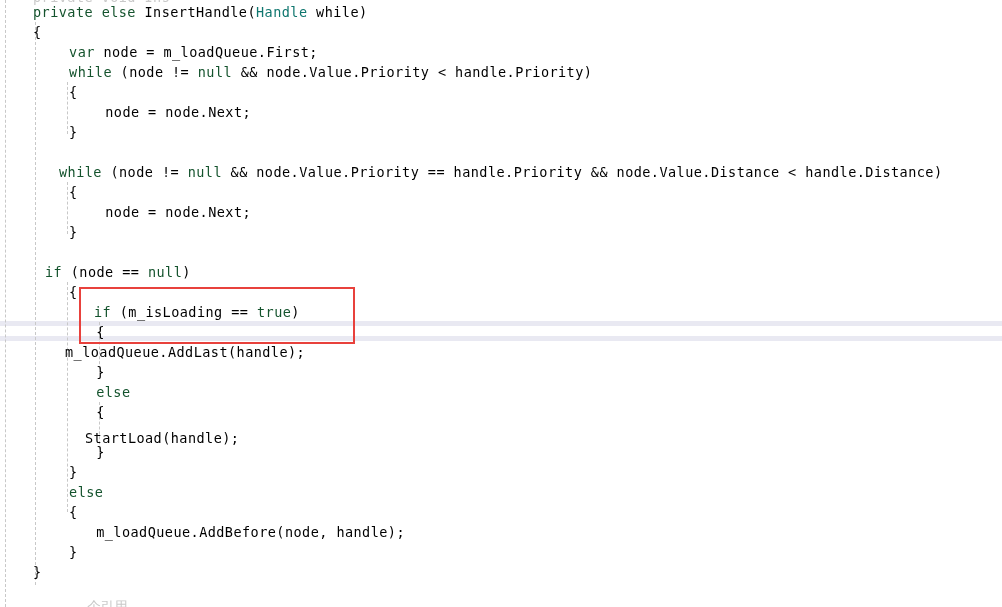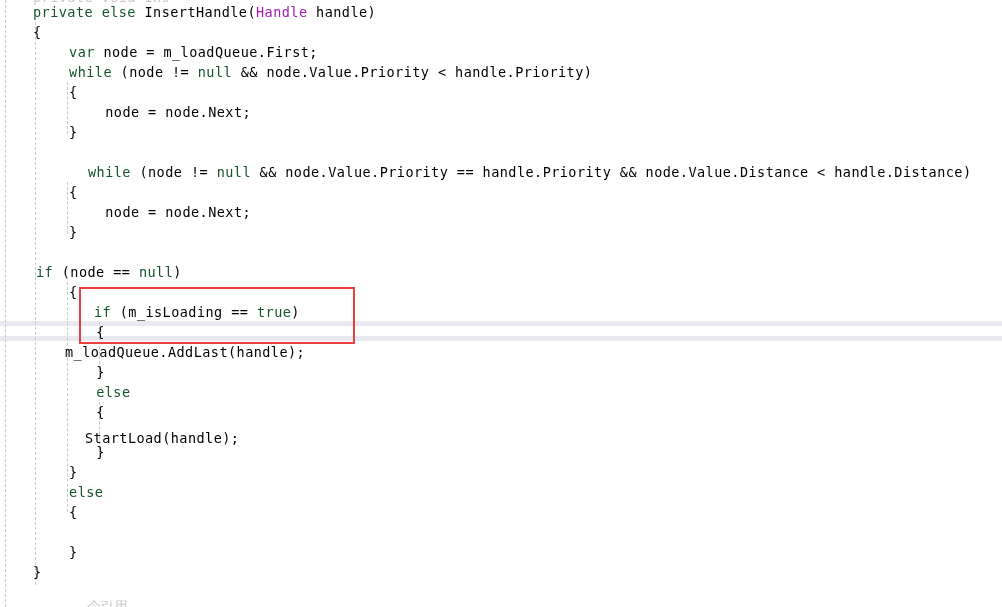--- a/index.html
+++ b/index.html
@@ -69,21 +69,21 @@
     left: 0;
     height: 20px;
     line-height: 20px;
     white-space: pre;
     font-family: "DejaVu Sans Mono", "Liberation Mono", monospace;
     font-size: 13.5px;
     letter-spacing: 0.45px;
     color: #000000;
   }
   .kw   { color: #14532d; }
-  .type { color: #a21caf; }
+  .type { color: #0f766e; }
   .ghost { color: #c9c9c9; }
   .cjk {
     font-family: "DejaVu Sans", "Liberation Sans", sans-serif;
     letter-spacing: 0;
   }
   .clip-top {
     clip-path: inset(13px 0 0 0);
   }
   .clip-bottom {
     clip-path: inset(0 0 8px 0);
@@ -102,46 +102,47 @@
       <div class="indent-guide" style="left: 35px; top: 22px; height: 563px;"></div>
       <div class="indent-guide" style="left: 67px; top: 82px; height: 52px;"></div>
       <div class="indent-guide" style="left: 67px; top: 182px; height: 52px;"></div>
       <div class="indent-guide" style="left: 67px; top: 282px; height: 230px;"></div>
       <div class="indent-guide" style="left: 99px; top: 322px; height: 52px;"></div>
       <div class="indent-guide" style="left: 99px; top: 402px; height: 52px;"></div>
     </div>
 
   <div id="code-layer">
       <div class="code-line clip-top" style="top: -13px; padding-left: 33px;"><span class="kw ghost">private void Ins</span></div>
-      <div class="code-line" style="top: 2px; padding-left: 33px;"><span class="kw">private</span><span> </span><span class="kw">else</span><span> InsertHandle(</span><span class="type">Handle</span><span> handle)</span></div>
+      <div class="code-line" style="top: 2px; padding-left: 33px;"><span class="kw">private</span><span> </span><span class="kw">else</span><span> InsertHandle(</span><span class="type">Handle</span><span> while)</span></div>
       <div class="code-line" style="top: 22px; padding-left: 33px;"><span>{</span></div>
       <div class="code-line" style="top: 62px; padding-left: 69.12px;"><span class="kw">while</span><span> (node != </span><span class="kw">null</span><span> &amp;&amp; node.Value.Priority &lt; handle.Priority)</span></div>
       <div class="code-line" style="top: 42px; padding-left: 69.12px;"><span class="kw">var</span><span> node = m_loadQueue.First;</span></div>
       <div class="code-line" style="top: 82px; padding-left: 69.12px;"><span>{</span></div>
       <div class="code-line" style="top: 102px; padding-left: 105.24px;"><span>node = node.Next;</span></div>
       <div class="code-line" style="top: 122px; padding-left: 69.12px;"><span>}</span></div>
       <div class="code-line" style="top: 142px;"></div>
-      <div class="code-line" style="top: 162px; padding-left: 88px;"><span class="kw">while</span><span> (node != </span><span class="kw">null</span><span> &amp;&amp; node.Value.Priority == handle.Priority &amp;&amp; node.Value.Distance &lt; handle.Distance)</span></div>
+      <div class="code-line" style="top: 162px; padding-left: 59px;"><span class="kw">while</span><span> (node != </span><span class="kw">null</span><span> &amp;&amp; node.Value.Priority == handle.Priority &amp;&amp; node.Value.Distance &lt; handle.Distance)</span></div>
       <div class="code-line" style="top: 182px; padding-left: 69.12px;"><span>{</span></div>
       <div class="code-line" style="top: 202px; padding-left: 105.24px;"><span>node = node.Next;</span></div>
       <div class="code-line" style="top: 222px; padding-left: 69.12px;"><span>}</span></div>
       <div class="code-line" style="top: 242px;"></div>
-      <div class="code-line" style="top: 262px; padding-left: 36px; text-align: center;"><span class="kw">if</span><span> (node == </span><span class="kw">null</span><span>)</span></div>
+      <div class="code-line" style="top: 262px; padding-left: 45px; text-align: center;"><span class="kw">if</span><span> (node == </span><span class="kw">null</span><span>)</span></div>
       <div class="code-line" style="top: 282px; padding-left: 69.12px;"><span>{</span></div>
       <div class="code-line" style="top: 302px; padding-left: 94px;"><span class="kw">if</span><span> (m_isLoading == </span><span class="kw">true</span><span>)</span></div>
       <div class="code-line" style="top: 322px; padding-left: 96.21px;"><span>{</span></div>
       <div class="code-line" style="top: 342px; padding-left: 65px;"><span>m_loadQueue.AddLast(handle);</span></div>
       <div class="code-line" style="top: 362px; padding-left: 96.21px;"><span>}</span></div>
       <div class="code-line" style="top: 382px; padding-left: 96.21px;"><span class="kw">else</span></div>
       <div class="code-line" style="top: 402px; padding-left: 96.21px;"><span>{</span></div>
       <div class="code-line" style="top: 428px; padding-left: 85px;"><span>StartLoad(handle);</span></div>
       <div class="code-line" style="top: 442px; padding-left: 96.21px;"><span>}</span></div>
       <div class="code-line" style="top: 462px; padding-left: 69.12px;"><span>}</span></div>
       <div class="code-line" style="top: 482px; padding-left: 69.12px;"><span class="kw">else</span></div>
       <div class="code-line" style="top: 502px; padding-left: 69.12px;"><span>{</span></div>
+      <div class="code-line" style="top: 522px; padding-left: 96.21px;"><span>m_loadQueue.AddBefore(node, handle);</span></div>
       <div class="code-line" style="top: 542px; padding-left: 69.12px;"><span>}</span></div>
       <div class="code-line" style="top: 562px; padding-left: 33px;"><span>}</span></div>
       <div class="code-line" style="top: 582px;"></div>
       <div class="code-line clip-bottom cjk" style="top: 596px; padding-left: 87.18px;"><span class="ghost">个引用</span></div>
     </div>
 
   <div id="anno-rect"></div>
 
 </div>
 

